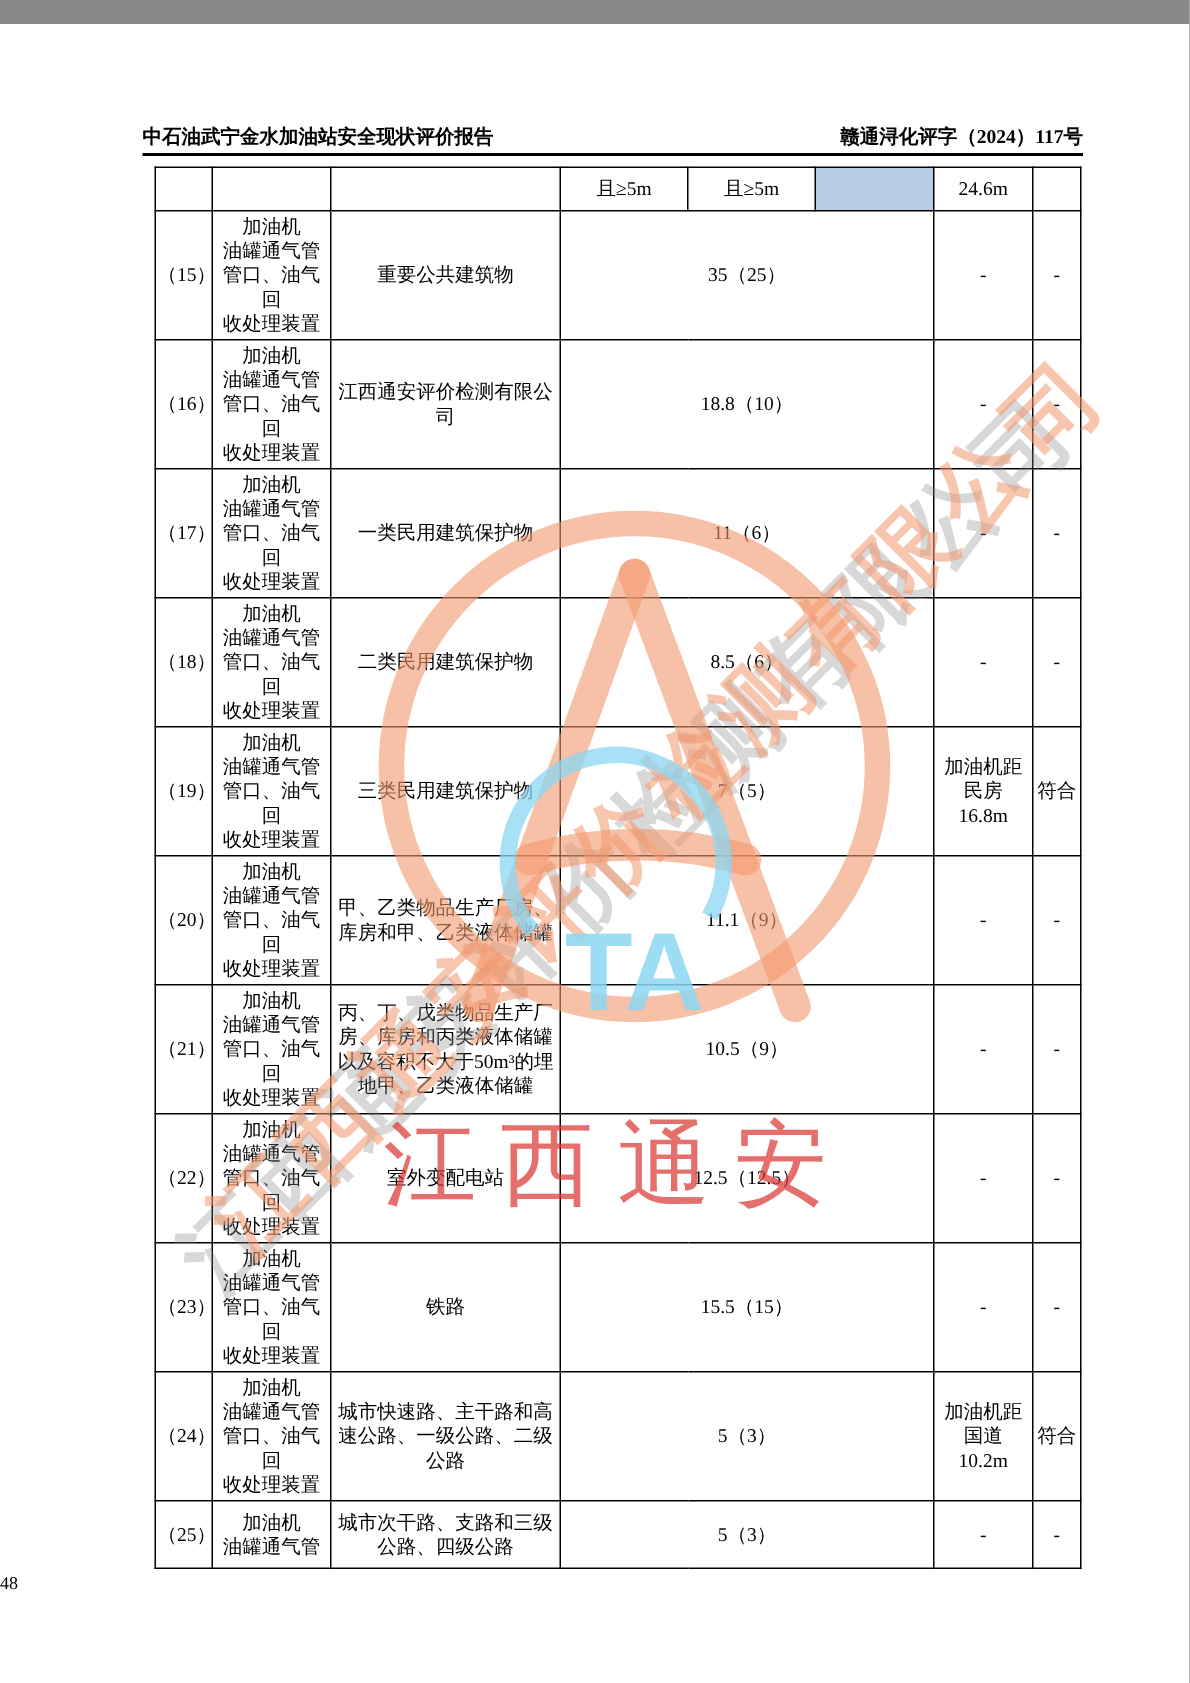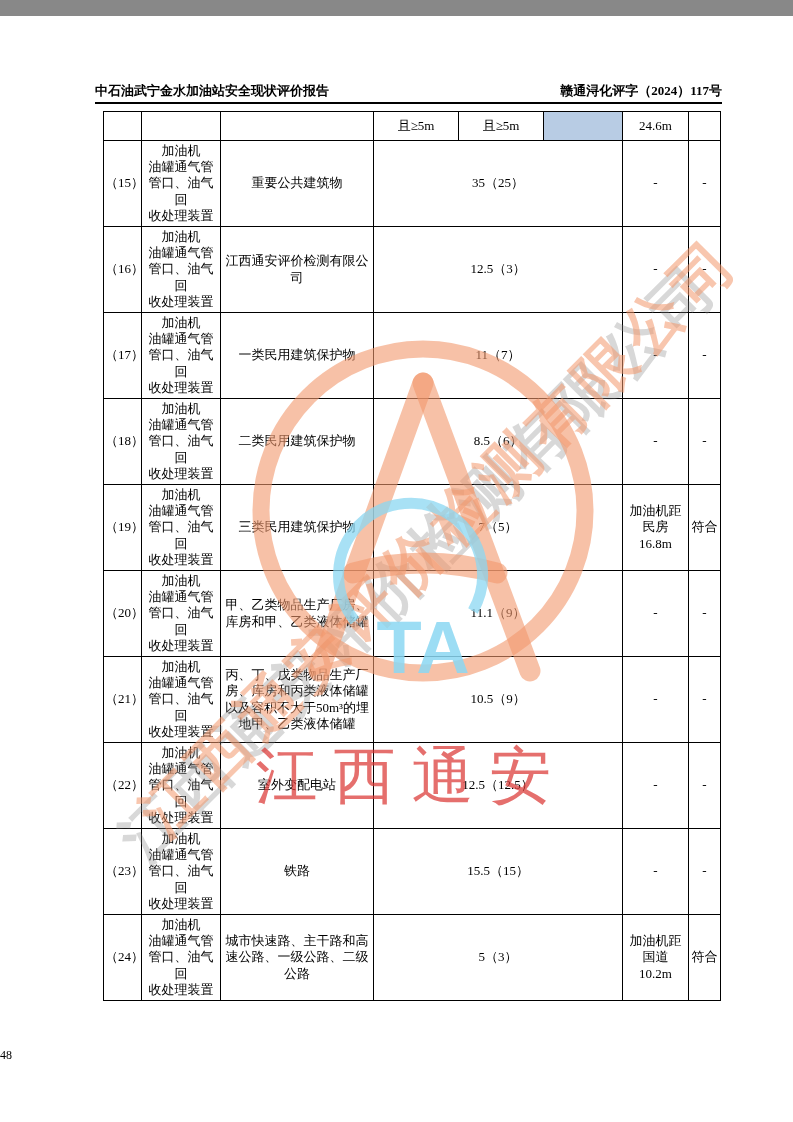--- a/index.html
+++ b/index.html
@@ -97,33 +97,33 @@
         <td>-</td>
       </tr>
 
       <tr class="datarow">
         <td>（16）</td>
         <td class="item">加油机
 油罐通气管
 管口、油气回
 收处理装置</td>
         <td class="desc">江西通安评价检测有限公司</td>
-        <td colspan="3">12.5（3）</td>
+        <td colspan="3">18.8（10）</td>
         <td class="note">-</td>
         <td>-</td>
       </tr>
 
       <tr class="datarow">
         <td>（17）</td>
         <td class="item">加油机
 油罐通气管
 管口、油气回
 收处理装置</td>
         <td class="desc">一类民用建筑保护物</td>
-        <td colspan="3">11（7）</td>
+        <td colspan="3">11（6）</td>
         <td class="note">-</td>
         <td>-</td>
       </tr>
 
       <tr class="datarow">
         <td>（18）</td>
         <td class="item">加油机
 油罐通气管
 管口、油气回
 收处理装置</td>
@@ -202,20 +202,29 @@
 管口、油气回
 收处理装置</td>
         <td class="desc">城市快速路、主干路和高速公路、一级公路、二级公路</td>
         <td colspan="3">5（3）</td>
         <td class="note">加油机距
 国道
 10.2m</td>
         <td>符合</td>
       </tr>
 
+      <tr class="lastrow">
+        <td>（25）</td>
+        <td class="item">加油机
+油罐通气管</td>
+        <td class="desc">城市次干路、支路和三级公路、四级公路</td>
+        <td colspan="3">5（3）</td>
+        <td class="note">-</td>
+        <td>-</td>
+      </tr>
     </tbody>
   </table>
 
   <div class="wm wm-diag gray">江西通安评价检测有限公司</div>
   <div class="wm wm-diag salmon">江西通安评价检测有限公司</div>
 
   <svg class="wm wm-logo" viewBox="0 0 380 390">
     <g stroke="rgba(242,152,108,0.6)" stroke-width="17" fill="none">
       <circle cx="188" cy="190" r="162"></circle>
     </g>

